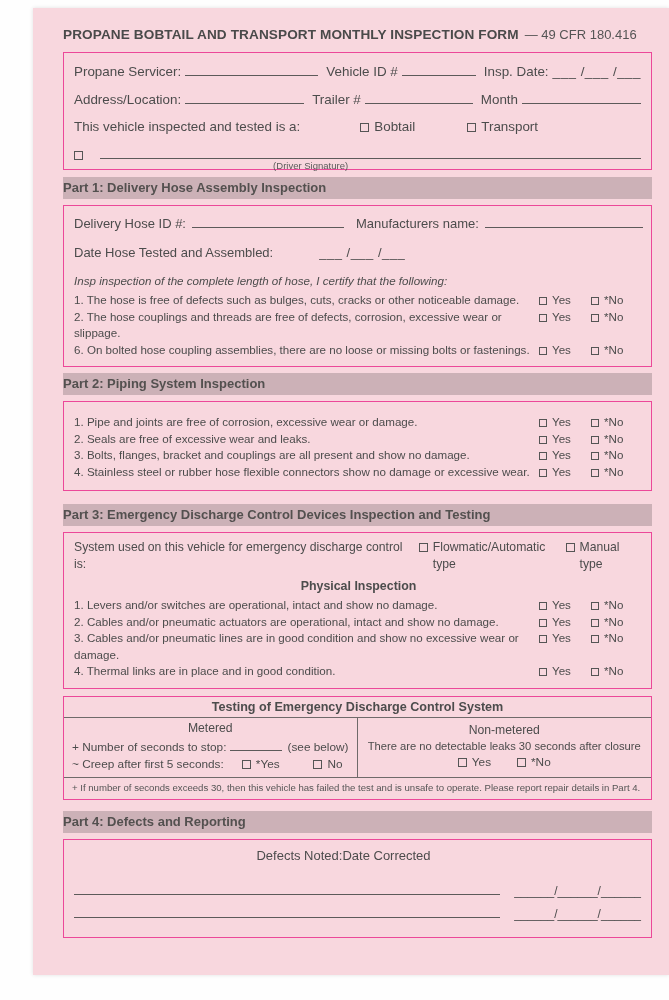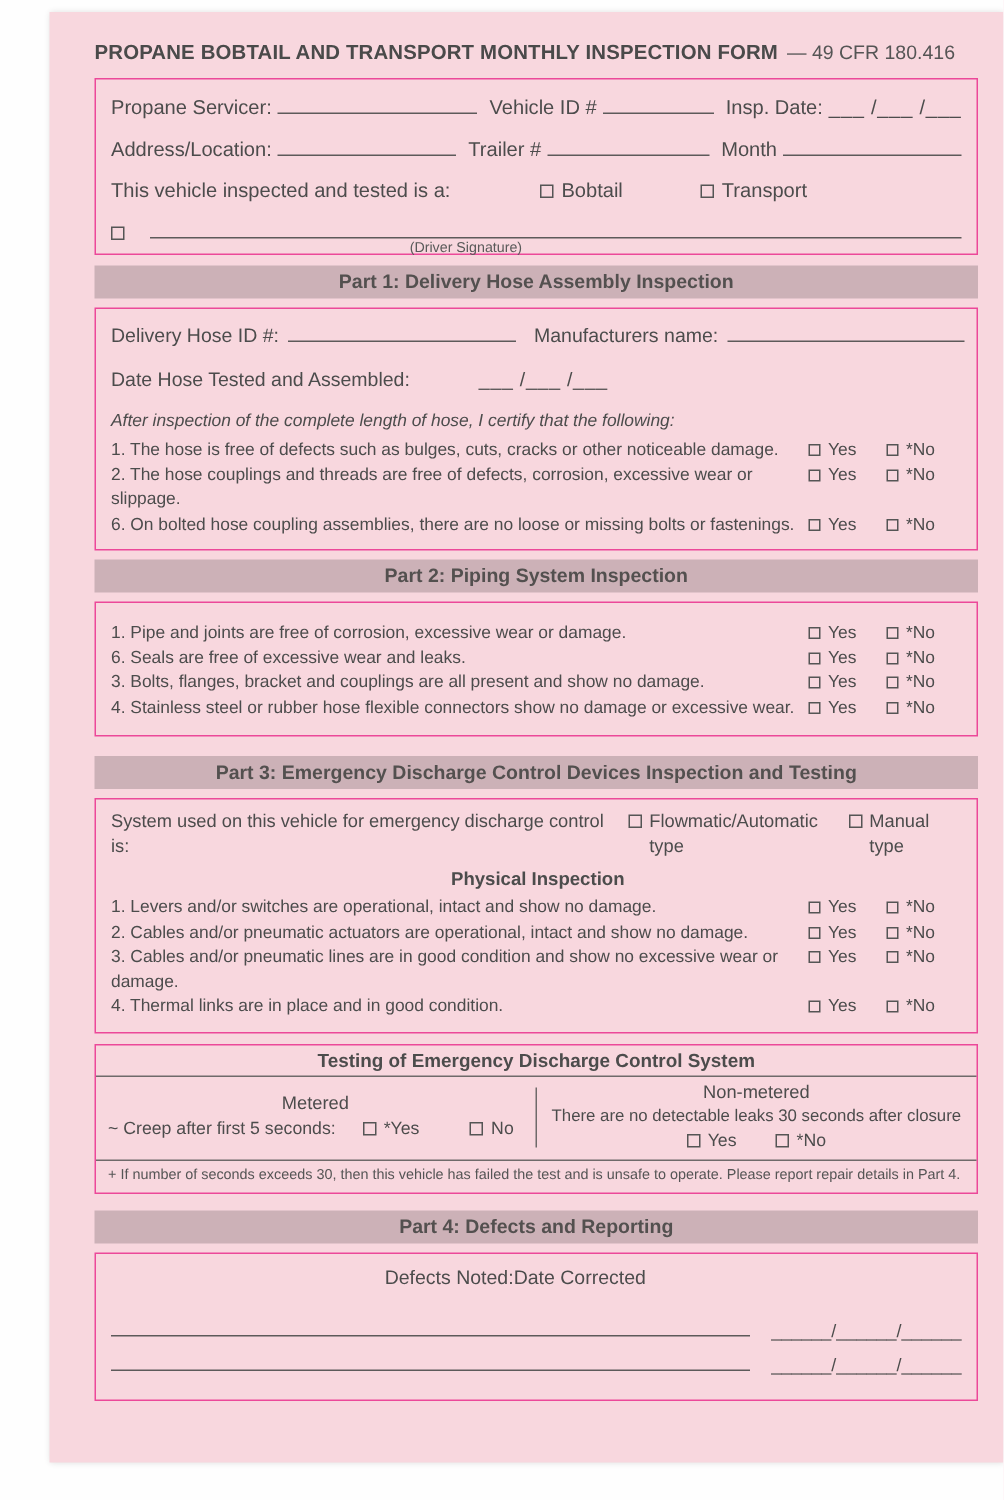--- a/index.html
+++ b/index.html
@@ -11,21 +11,21 @@
     background:#f8d7de; box-shadow:0 0 4px rgba(0,0,0,.12);
     padding:19px 17px 0 30px;
   }
   .title-row { display:flex; align-items:baseline; white-space:nowrap; margin-bottom:10px; }
   .title-main { font-weight:bold; font-size:13.6px; letter-spacing:.1px; color:#4a4a4a; }
   .title-suffix { font-size:13px; margin-left:6px; color:#555; }
 
   .box { border:1px solid #ec4899; background:transparent; }
   .bar {
     background:#ccb1b7; color:#53504f; font-weight:bold; font-size:13px;
-    text-align:center; padding:3px 0 4px; margin:6px 0;
+    text-align:left; padding:3px 0 4px; margin:6px 0;
   }
   .row { display:flex; align-items:baseline; }
   .line { border-bottom:1px solid #5d5a5a; flex:1; height:13px; }
   .cb {
     display:inline-block; width:9px; height:9px; border:1.2px solid #555;
     margin-right:5px; position:relative; top:1px; flex:none; background:transparent;
   }
   .lbl { white-space:nowrap; }
   .gap4{width:4px;flex:none} .gap6{width:6px;flex:none} .gap8{width:8px;flex:none} .gap12{width:12px;flex:none}
 
@@ -134,21 +134,21 @@
           <span class="gap12"></span>
         <span class="lbl">Manufacturers name:</span>
           <span class="gap6"></span>
         <span class="line"></span>
       </div>
       <div class="row p1-row">
         <span class="lbl">Date Hose Tested and Assembled:</span>
         <span style="width:46px;flex:none"></span>
         <span class="blank-txt">___ /___ /___</span>
       </div>
-      <div class="italic-intro">After inspection of the complete length of hose, I certify that the following:</div>
+      <div class="italic-intro">Insp inspection of the complete length of hose, I certify that the following:</div>
 
       <div class="item-row">
         <span class="item-text">1. The hose is free of defects such as bulges, cuts, cracks or other noticeable damage.</span>
         <span class="yn">
             <span class="cb"></span>
             <span>Yes</span>
           </span>
         <span class="yn">
             <span class="cb"></span>
             <span>*No</span>
@@ -185,21 +185,21 @@
         <span class="yn">
             <span class="cb"></span>
             <span>Yes</span>
           </span>
         <span class="yn">
             <span class="cb"></span>
             <span>*No</span>
           </span>
       </div>
       <div class="item-row">
-        <span class="item-text">6. Seals are free of excessive wear and leaks.</span>
+        <span class="item-text">2. Seals are free of excessive wear and leaks.</span>
         <span class="yn">
             <span class="cb"></span>
             <span>Yes</span>
           </span>
         <span class="yn">
             <span class="cb"></span>
             <span>*No</span>
           </span>
       </div>
       <div class="item-row">
@@ -282,20 +282,27 @@
             <span>*No</span>
           </span>
       </div>
     </div>
 
     <div class="box test-table">
       <div class="test-title">Testing of Emergency Discharge Control System</div>
       <div class="test-cols">
         <div class="test-col left">
           <div class="col-head">Metered</div>
+          <div class="test-row">
+            <span>+ Number of seconds to stop:</span>
+              <span class="gap4"></span>
+            <span class="line" style="max-width:62px"></span>
+              <span class="gap6"></span>
+            <span>(see below)</span>
+          </div>
           <div class="test-row">
             <span>~ Creep after first 5 seconds:</span>
             <span style="width:18px;flex:none"></span>
             <span class="cb"></span>
             <span>*Yes</span>
             <span style="flex:1"></span>
             <span class="cb"></span>
             <span>No</span>
             <span style="width:6px;flex:none"></span>
           </div>

